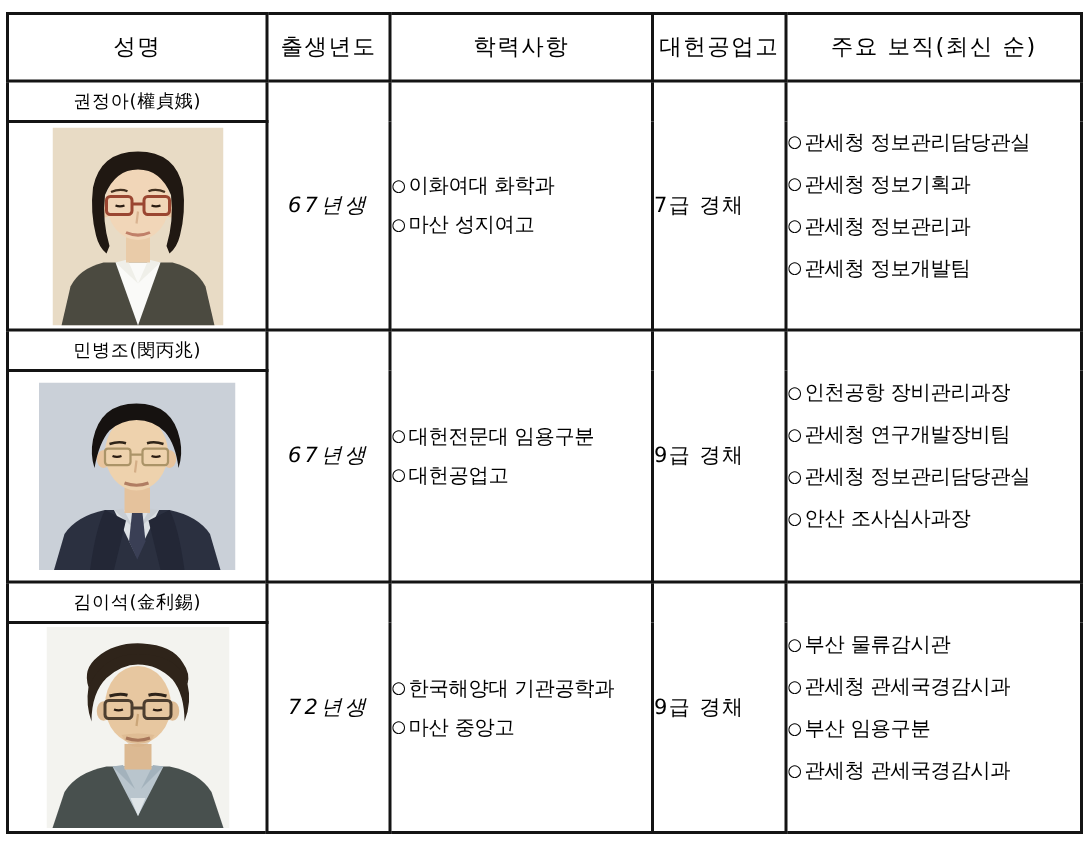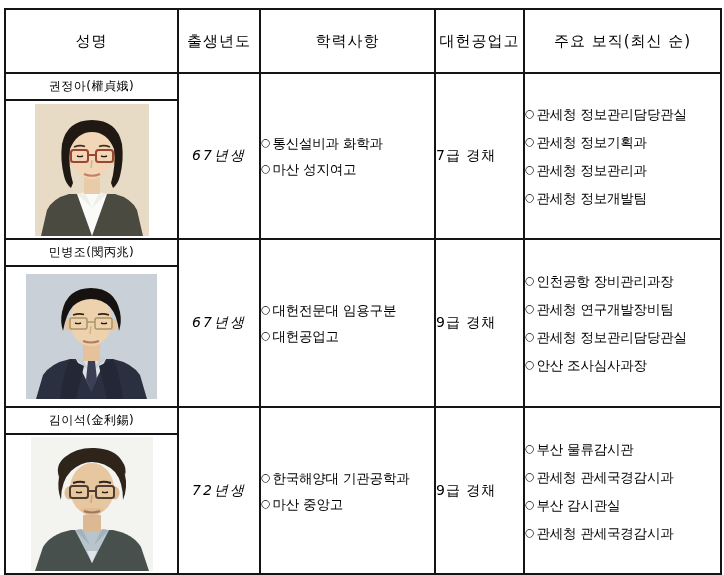--- a/index.html
+++ b/index.html
@@ -13,21 +13,21 @@
   table.personnel {
     border-collapse: collapse;
     table-layout: fixed;
     width: 716px;
   }
   table.personnel td {
     border: 2px solid #141414;
     overflow: hidden;
     padding: 0;
   }
-  tr.header-row { height: 64px; }
+  tr.header-row { height: 45px; }
   td.hdr {
     text-align: center;
     vertical-align: middle;
     font-size: 15px;
     letter-spacing: 1px;
     white-space: nowrap;
   }
   tr.name-row { height: 27px; }
   td.name-cell {
     text-align: center;
@@ -98,21 +98,21 @@
     <td class="hdr">대헌공업고</td>
     <td class="hdr">주요 보직(최신 순)</td>
   </tr>
 
   <tr class="name-row">
     <td class="name-cell">권정아(權貞娥)</td>
     <td class="birth-cell" rowspan="2">67년생</td>
     <td class="edu-cell" rowspan="2">
       <div class="line">
               <span class="bullet">○</span>
-              <span>통신설비과 화학과</span>
+              <span>이화여대 화학과</span>
             </div>
       <div class="line">
               <span class="bullet">○</span>
               <span>마산 성지여고</span>
             </div>
     </td>
     <td class="appoint-cell" rowspan="2">7급 경채</td>
     <td class="pos-cell" rowspan="2">
       <div class="line">
               <span class="bullet">○</span>
@@ -240,21 +240,21 @@
       <div class="line">
               <span class="bullet">○</span>
               <span>부산 물류감시관</span>
             </div>
       <div class="line">
               <span class="bullet">○</span>
               <span>관세청 관세국경감시과</span>
             </div>
       <div class="line">
               <span class="bullet">○</span>
-              <span>부산 감시관실</span>
+              <span>부산 임용구분</span>
             </div>
       <div class="line">
               <span class="bullet">○</span>
               <span>관세청 관세국경감시과</span>
             </div>
     </td>
   </tr>
   <tr class="photo-row-3">
     <td class="photo-cell">
       

